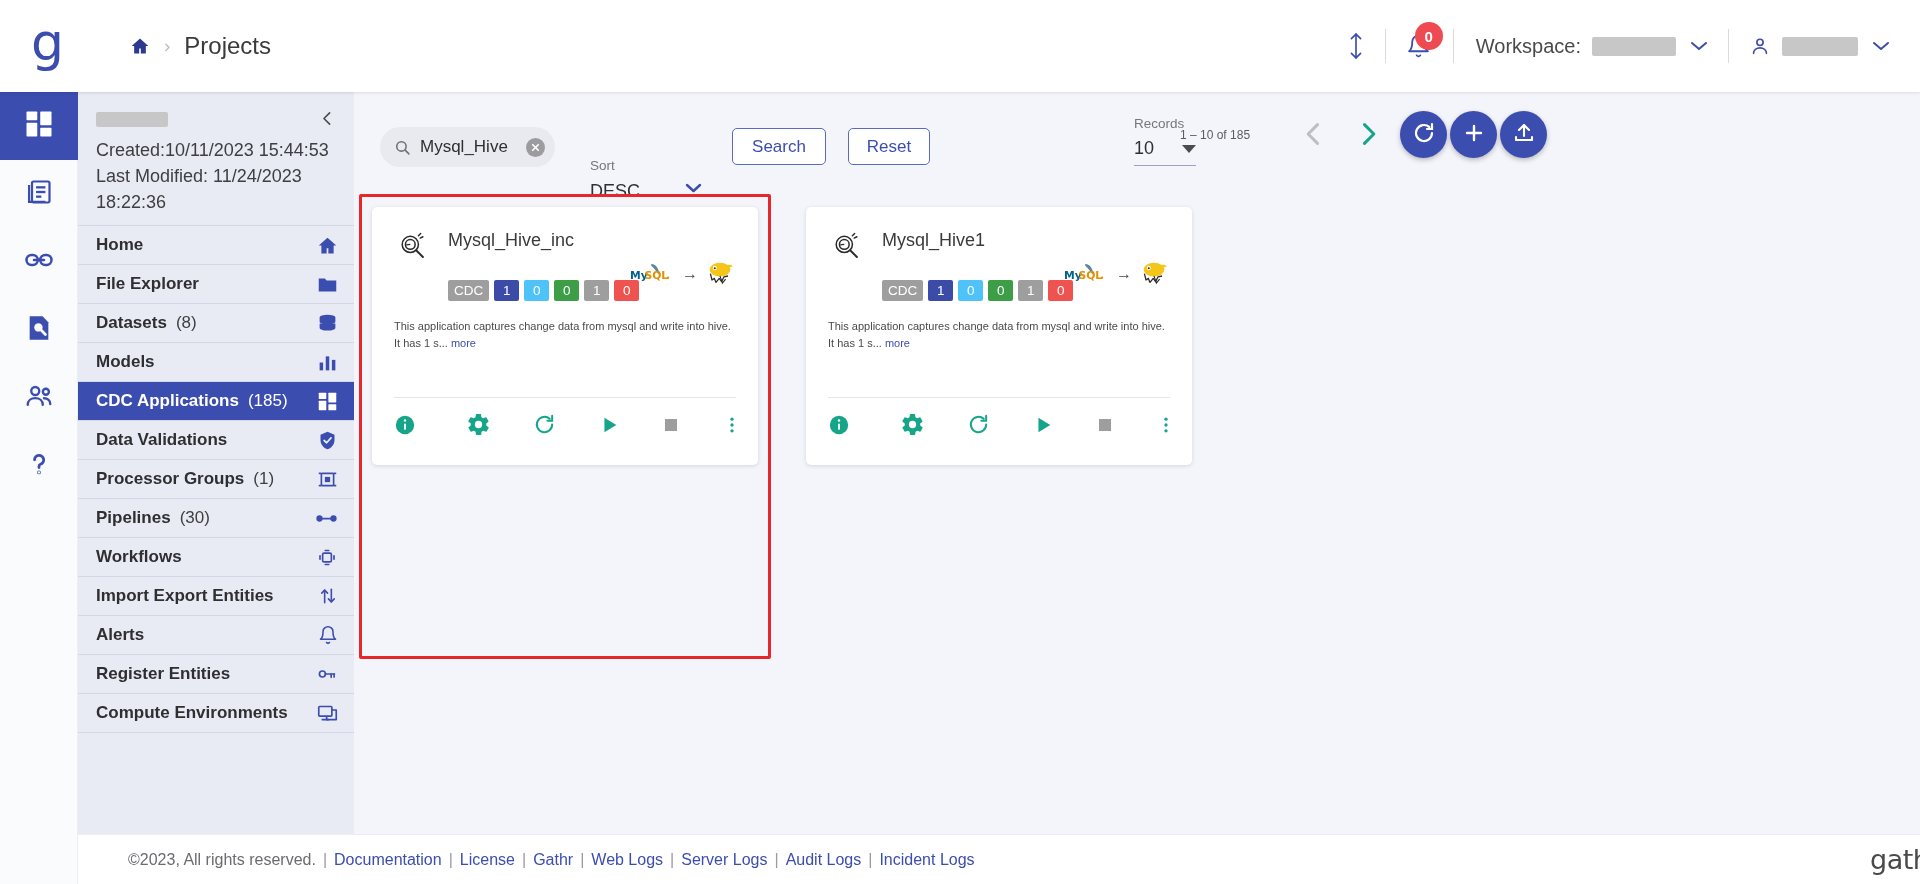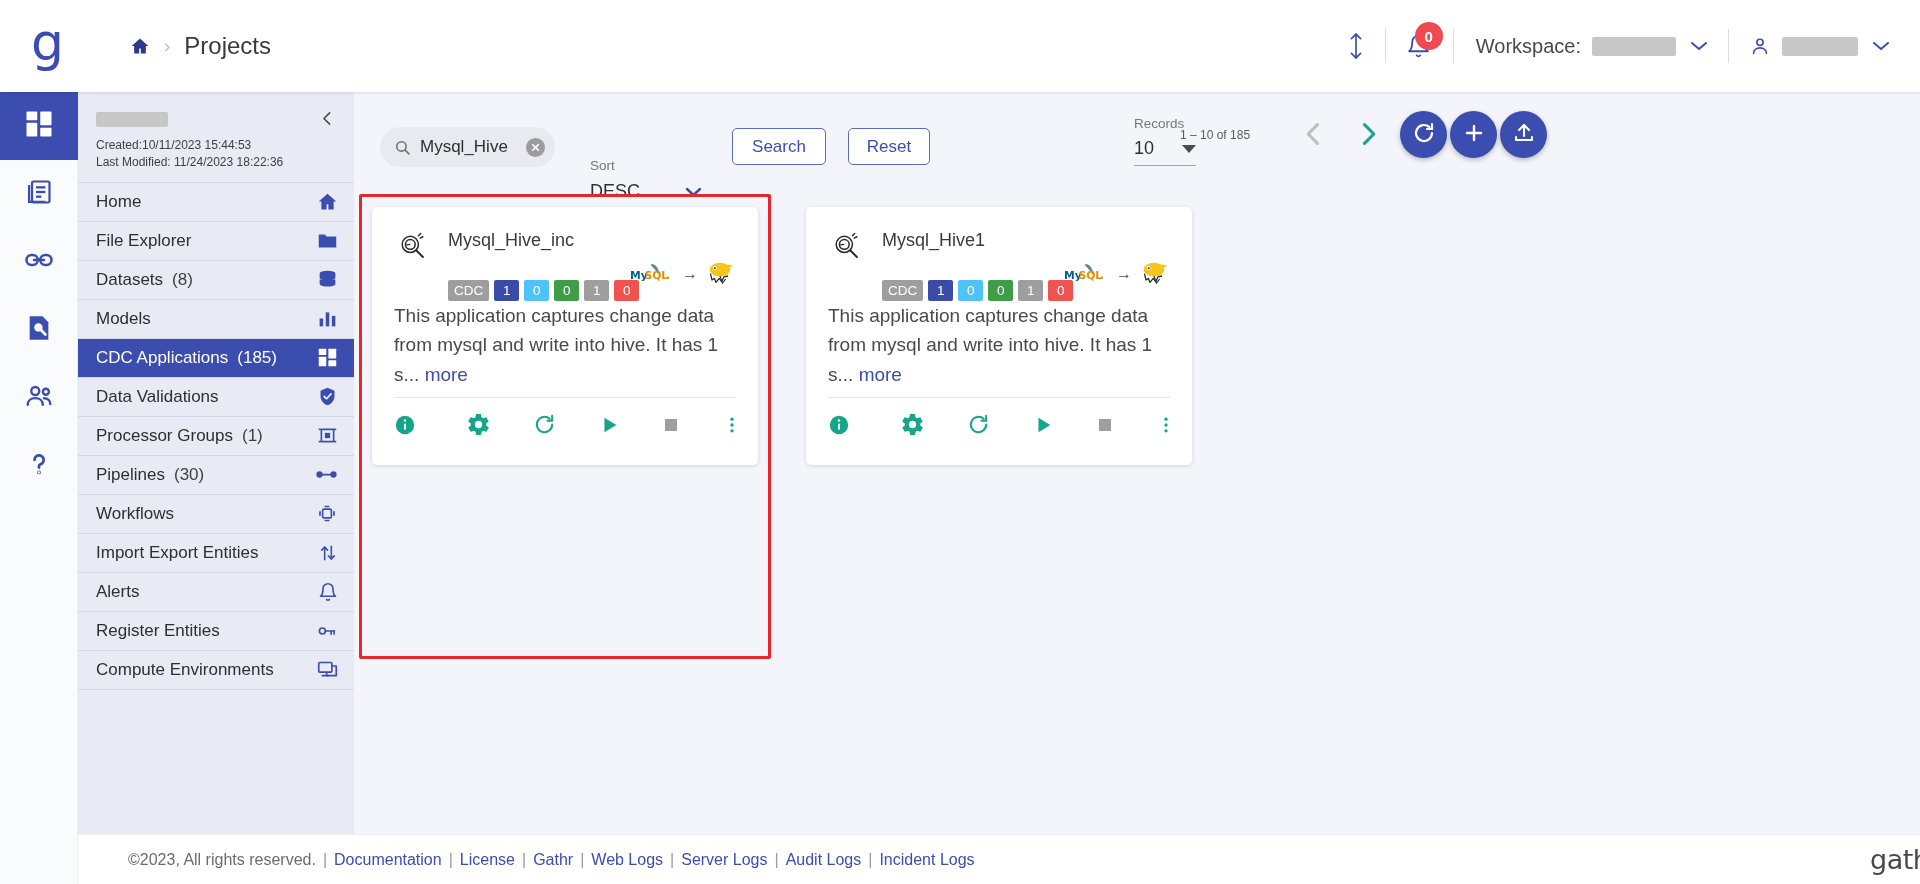--- a/index.html
+++ b/index.html
@@ -64,27 +64,27 @@
   .rail-item.active { background:#3c4db0; color:#ffffff; }
 
   
   .sidepanel {
     position:absolute; top:92px; left:78px; width:276px; height:742px;
     background:#e8eaf4; z-index:15; overflow:hidden;
   }
   .sp-head { padding:14px 18px 4px 18px; display:flex; align-items:flex-start; }
   .sp-title-redact { width:72px; height:15px; margin-top:6px; }
   .collapse-btn { margin-left:auto; color:#4a4a4c; display:flex; padding-top:4px; }
-  .sp-meta { padding:6px 16px 10px 18px; font-size:12px; color:#3f3f41; line-height:1.45; }
+  .sp-meta { padding:6px 16px 10px 18px; font-size:18px; color:#3f3f41; line-height:1.45; }
   .nav { border-top:1px solid #d3d7e7; }
   .nav-item {
     height:39px; display:flex; align-items:center; padding:0 16px 0 18px;
     border-bottom:1px solid #d3d7e7; font-size:17px; color:#2f2f31;
   }
-  .nav-item .nav-label { white-space:nowrap; }
+  .nav-item .nav-label { white-space:nowrap;font-weight:bold; }
   .nav-item .nav-count { margin-left:9px; color:#3f3f41; }
   .nav-item .nav-ic { margin-left:auto; color:#3c4db0; display:flex; align-items:center; }
   .nav-item.active { background:#3c4db0; color:#ffffff; }
   .nav-item.active .nav-count { color:#ffffff; }
   .nav-item.active .nav-ic { color:#ffffff; }
 
   
   .main { position:absolute; top:92px; left:354px; width:1566px; height:742px; background:#f4f5fa; }
 
   .toolbar { position:relative; height:110px; }
@@ -92,21 +92,21 @@
     position:absolute; left:26px; top:35px; width:175px; height:40px;
     background:#e9eaef; border-radius:20px; display:flex; align-items:center; padding:0 10px 0 14px;
   }
   .search-ic { color:#6f7076; display:flex; }
   .search-val { font-size:17px; color:#2f2f31; margin-left:9px; flex:1; }
   .clear-ic { color:#fff; background:#9b9ba0; width:19px; height:19px; border-radius:50%;
     display:flex; align-items:center; justify-content:center; font-size:13px; line-height:1; }
 
   .sort-group { position:absolute; left:236px; top:22px; width:113px;margin-top:44px; }
   .sort-lbl { font-size:13.5px; color:#76767c; }
-  .sort-row { display:flex; align-items:center; border-bottom:1px solid #9aa0c8; padding:8px 0 7px 0; }
+  .sort-row { display:flex; align-items:flex-start; border-bottom:1px solid #9aa0c8; padding:8px 0 7px 0; }
   .sort-val { font-size:18px; color:#2f2f31; }
   .sort-chev { margin-left:auto; color:#3c4db0; display:flex; }
 
   .btn-outline {
     position:absolute; top:36px; height:37px; border:1px solid #5b6ac4; border-radius:5px;
     background:#fff; color:#3c4db0; font-size:17px; display:flex; align-items:center;
     justify-content:center; padding:0 20px;
   }
   .btn-search { left:378px; width:94px; }
   .btn-reset  { left:494px; width:82px; }
@@ -140,21 +140,21 @@
   }
   .card1 { left:18px; top:5px; }
   .card2 { left:452px; top:5px; }
   .card-head { display:flex; align-items:flex-start; }
   .card-logo { width:38px; height:38px; display:flex; align-items:center; justify-content:center; margin-top:2px; }
   .card-title { font-size:18px; color:#3a3a3c; margin-left:16px; margin-top:3px; }
   .chips { display:flex; gap:5px; margin:13px 0 0 54px; }
   .chip { min-width:25px; height:21px; border-radius:2px; color:#fff; font-size:13.5px;
     display:flex; align-items:center; justify-content:center; padding:0 6px; font-weight:400; }
   .conn-logos { position:absolute; right:22px; top:52px; display:flex; align-items:center; gap:6px; }
-  .card-desc { font-size:19px; color:#4a4a4c; line-height:1.55; }
+  .card-desc { margin-top:17px; font-size:11px; color:#4a4a4c; line-height:1.55; }
   .more-link { color:#3c4db0; }
   .card-sep { position:absolute; left:22px; right:22px; top:190px; height:1px; background:#e6e6ea; }
   .card-actions { position:absolute; left:22px; right:16px; top:205px; display:flex; align-items:center; }
   .act { color:#17a589; display:flex; align-items:center; justify-content:center; }
   .sp-a { width:80px; }
   .sp-b { width:68px; }
 
   
   .ctx-menu {
     position:absolute; left:676px; top:452px; width:90px; background:#fff;

